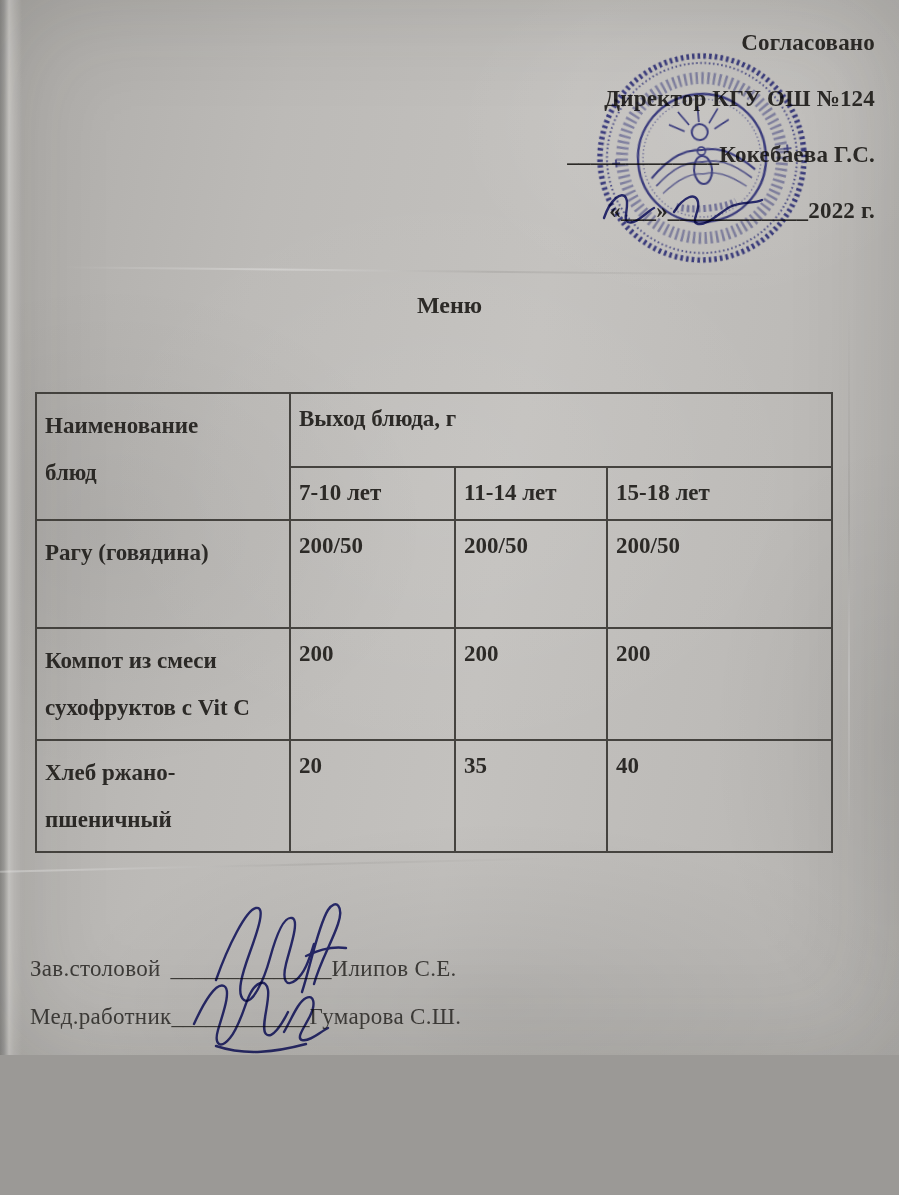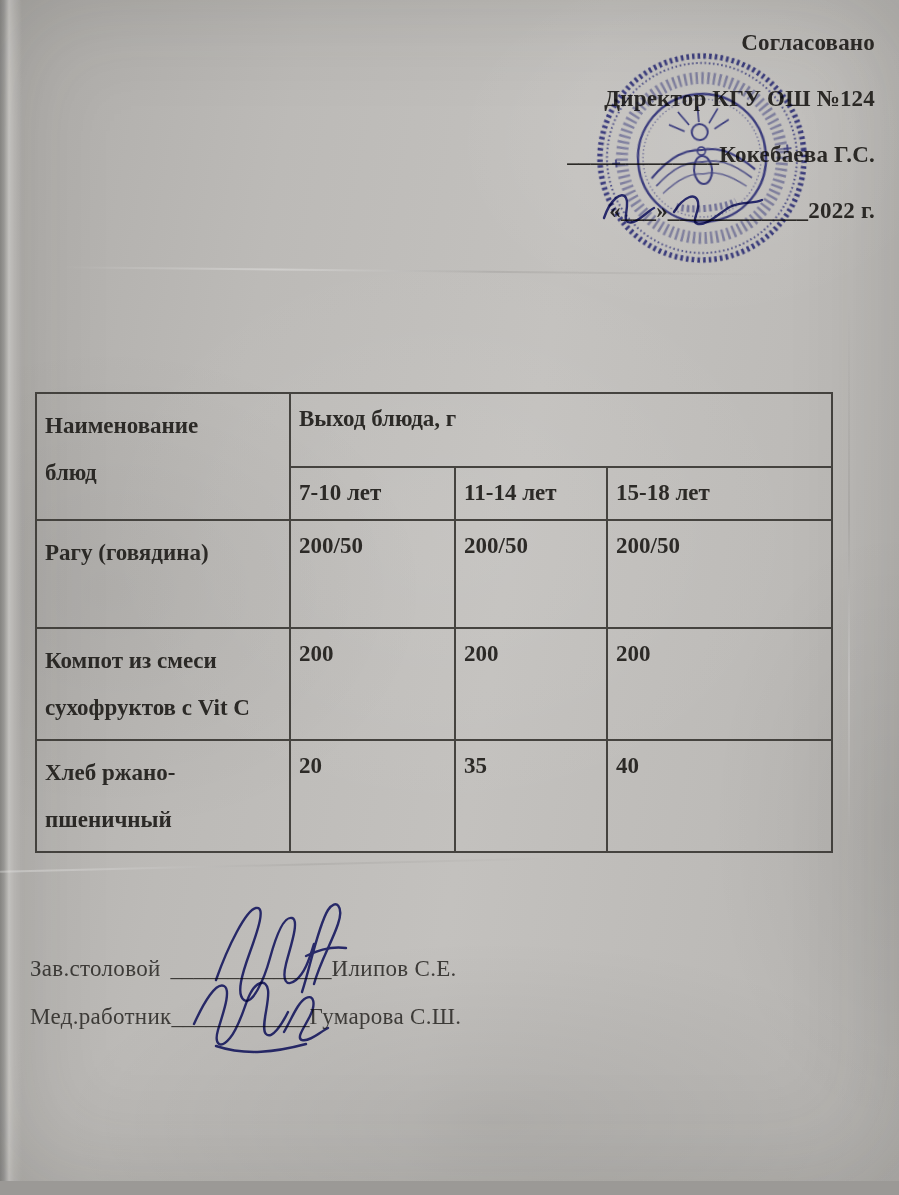--- a/index.html
+++ b/index.html
@@ -3,21 +3,21 @@
 <meta charset="utf-8">
 <style>
   html,body{margin:0;padding:0;}
   body{
     width:899px;height:1195px;
     background:#9b9996;
     font-family:"Liberation Serif","DejaVu Serif",serif;
     -webkit-font-smoothing:antialiased;
   }
   .photo{
-    position:relative;width:899px;height:1181px;overflow:hidden;
+    position:relative;width:899px;height:1055px;overflow:hidden;
     background:
       radial-gradient(ellipse 420px 300px at 78% 12%, rgba(255,255,255,.10), transparent 60%),
       radial-gradient(ellipse 500px 380px at 12% 50%, rgba(0,0,0,.05), transparent 65%),
       radial-gradient(ellipse 620px 260px at 55% 95%, rgba(0,0,0,.08), transparent 70%),
       radial-gradient(ellipse 300px 500px at 99% 70%, rgba(0,0,0,.05), transparent 60%),
       radial-gradient(ellipse 520px 420px at 50% 45%, rgba(255,255,255,.07), transparent 70%),
       linear-gradient(100deg,#aeaca9 0%,#bcbab7 28%,#c3c1be 55%,#b7b5b2 100%);
   }
   .photo::after{
     content:"";position:absolute;inset:0;pointer-events:none;
@@ -120,20 +120,21 @@
     </g>
   </svg>
 
   <svg class="hand hand-date" viewBox="0 0 205 46">
     <g fill="none" stroke="#33368e" stroke-width="2.4" stroke-linecap="round">
       <path d="M8 36 C 14 18, 26 8, 30 16 C 34 24, 26 38, 32 40 C 40 43, 50 30, 58 26"></path>
       <path d="M78 30 C 88 14, 100 10, 102 20 C 104 30, 94 40, 102 42 C 112 44, 126 28, 136 24 C 148 19, 158 22, 166 18"></path>
     </g>
   </svg>
 
+  <div class="doc-title ink">Меню</div>
 
   <table class="menu">
     <colgroup>
       <col style="width:254px">
         <col style="width:165px">
         <col style="width:152px">
         <col style="width:225px">
     </colgroup>
     <tbody>
       <tr class="h1">

